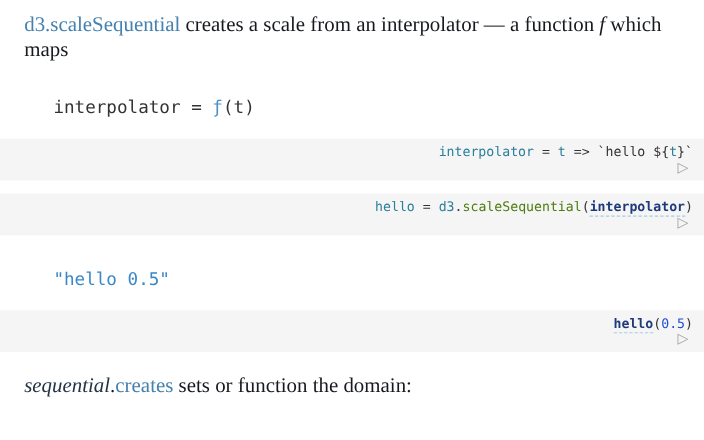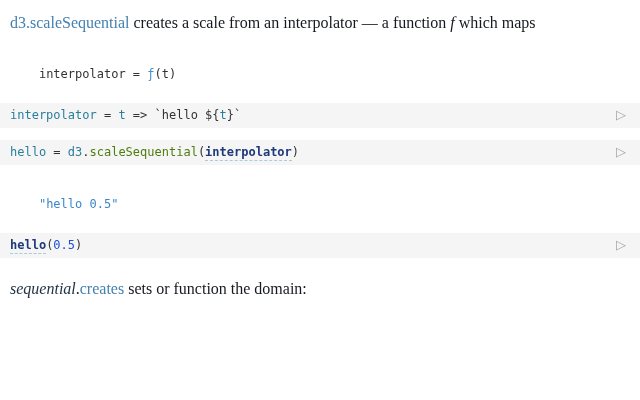--- a/index.html
+++ b/index.html
@@ -1,57 +1,58 @@
 <!DOCTYPE html>
 <html><head>
 <meta charset="utf-8">
 <style>
   * { margin: 0; padding: 0; box-sizing: border-box; }
   html, body { width: 640px; height: 400px; background: #ffffff; overflow: hidden; }
   body { font-family: "Liberation Serif", serif; color: #16191f; }
 
   .prose {
-    font-size: 16px;
+    font-size: 19px;
     line-height: 23px;
-    padding: 0 10px;
+    padding: 0 22px;
     margin-top: 11px;
     margin-bottom: 13px;
     color: #16191f;
   }
   .prose a, .prose .link {
     color: #4581af;
     text-decoration: none;
     cursor: pointer;
   }
   .prose .ital { font-style: italic; }
   .prose .ital-dark { font-style: italic; color: #223346; }
 
   .group { margin-top: 12px; }
 
   .obs-output {
     padding: 5px 10px 6px 10px;
     font-family: "DejaVu Sans Mono", "Liberation Mono", monospace;
-    font-size: 12px;
+    font-size: 16px;
     line-height: 15px;
     white-space: pre;
     color: #333333;
   }
 
   .obs-editor {
     background: #f5f5f5;
     padding: 5px 10px;
     font-family: "DejaVu Sans Mono", "Liberation Mono", monospace;
     font-size: 12px;
     line-height: 15px;
     white-space: pre;
     color: #333333;
     display: flex;
-    align-items: flex-start;
+    align-items: flex-end;
     justify-content: space-between;
     cursor: text;
+    flex-direction: column;
   }
 
   .code-line { white-space: pre; }
 
   
   .tok-v { color: #2a7f9c; }            
   .tok-n { color: #1d4ed8; }            
   .tok-m { color: #4d7c0f; }            
   .tok-p { color: #333333; }            
   .tok-s { color: #333333; }            

